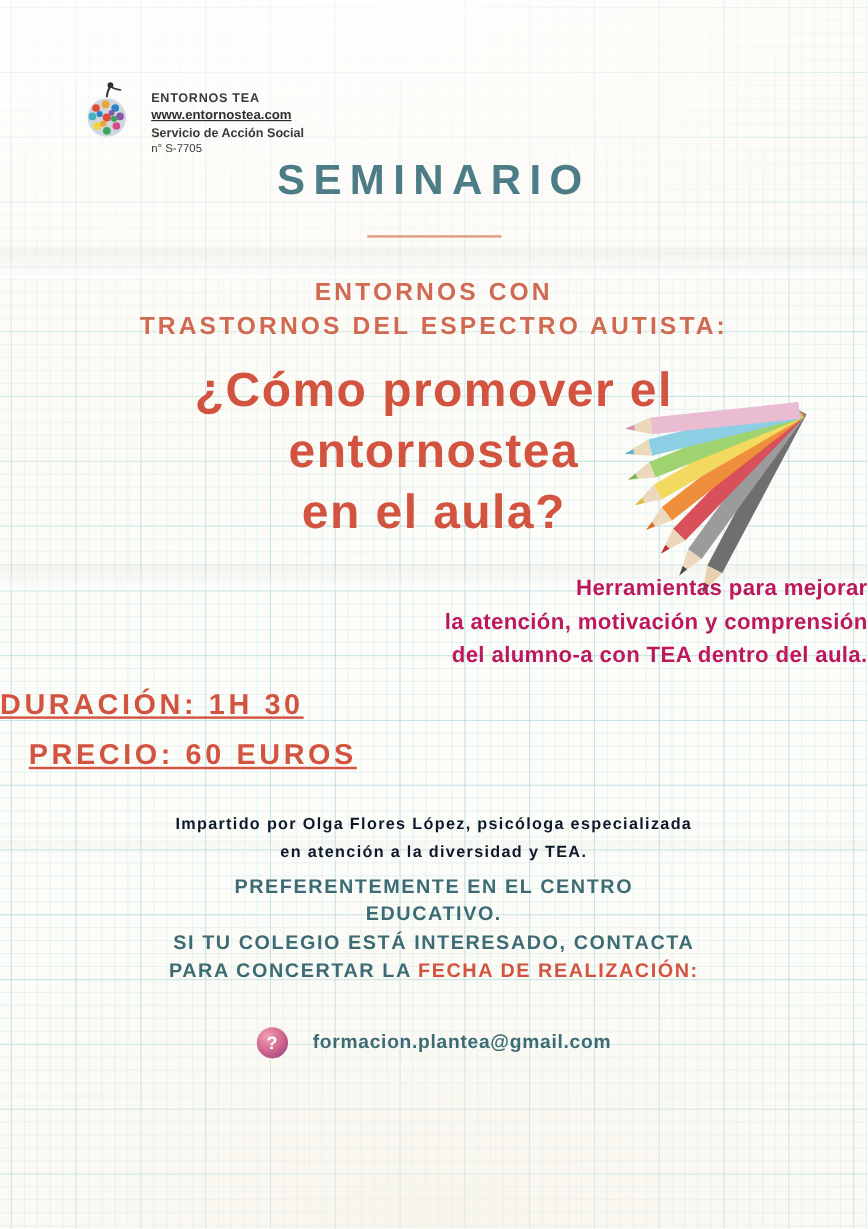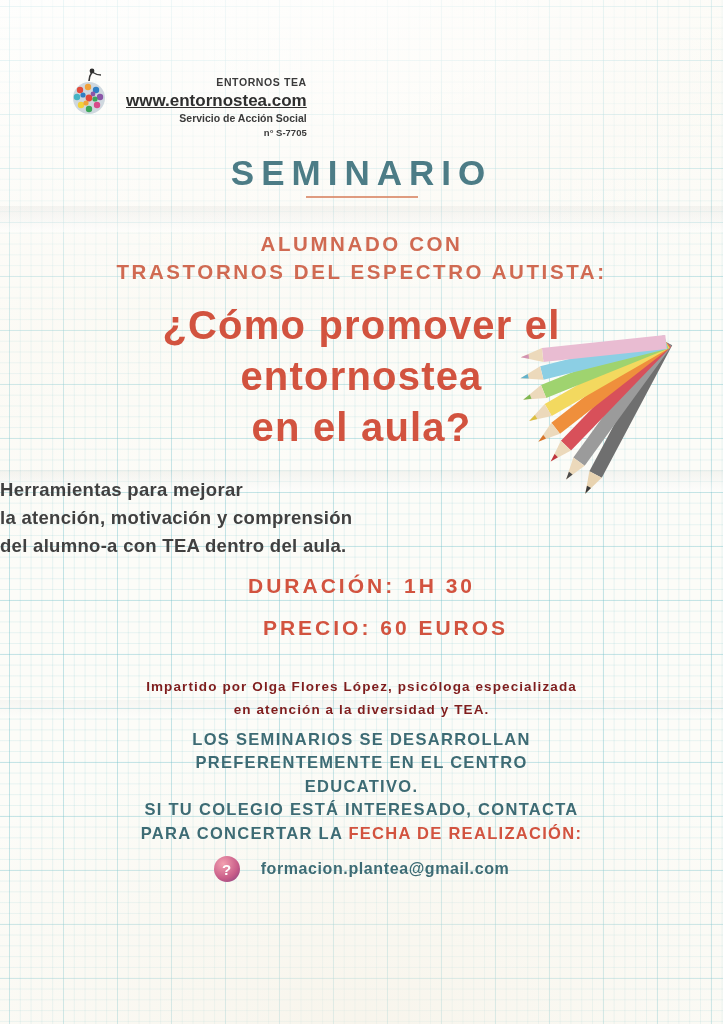--- a/index.html
+++ b/index.html
@@ -66,56 +66,56 @@
     align-items: flex-start;
     gap: 10px;
   }
   .logo-mark {
     width: 48px;
     height: 54px;
     position: relative;
   }
   .logo-org {
     padding-top: 10px;
-    text-align: right;
+    text-align: left;
     line-height: 1.25;
   }
   .logo-org .org-name {
     font-size: 10.5px;
     font-weight: bold;
     letter-spacing: 0.6px;
     color: #3b3b3b;
   }
   .logo-org .org-url {
-    font-size: 17px;
+    font-size: 11px;
     font-weight: bold;
     color: #2f2f2f;
     text-decoration: underline;
     display: block;
     margin-top: 1px;
   }
   .logo-org .org-sub {
     font-size: 10.5px;
     font-weight: bold;
     color: #3b3b3b;
     display: block;
     margin-top: 1px;
   }
   .logo-org .org-reg {
     font-size: 9.5px;
-    font-weight: bold;
+    font-weight: normal;
     color: #3b3b3b;
     display: block;
     margin-top: 1px;
   }
 
   
   .seminario {
     position: absolute;
-    top: 153px;
+    top: 131px;
     width: 100%;
     text-align: center;
     font-size: 35px;
     font-weight: bold;
     letter-spacing: 7px;
     color: #4c7c86;
   }
   .rule {
     position: absolute;
     top: 196px;
@@ -145,45 +145,45 @@
     color: #d2533f;
     font-weight: bold;
     font-size: 40px;
     line-height: 1.28;
     letter-spacing: 1.2px;
   }
   .blurb {
     position: absolute;
     top: 476px;
     width: 100%;
-    text-align: left;
-    color: #404040;
+    text-align: right;
+    color: #be185d;
     font-weight: bold;
     font-size: 18.5px;
     line-height: 1.5;
     letter-spacing: 0.3px;
   }
   .detail-line {
     position: absolute;
     width: 100%;
-    text-align: center;
     color: #d2533f;
     font-weight: bold;
-    font-size: 21px;
+    font-size: 24px;
     letter-spacing: 3px;
+    text-decoration: underline;
   }
   .detail-line.duracion { top: 574px; }
   .detail-line.precio { top: 616px; padding-left: 24px; }
 
   .teacher {
     position: absolute;
     top: 676px;
     width: 100%;
     text-align: center;
-    color: #7f1d1d;
+    color: #0f172a;
     font-size: 13.5px;
     font-weight: bold;
     letter-spacing: 1.1px;
     line-height: 1.7;
   }
   .notice {
     position: absolute;
     top: 728px;
     width: 100%;
     text-align: center;
@@ -334,21 +334,21 @@
             <polygon points="138,-2.3 146,0 138,2.3" fill="#d292b3"></polygon>
           </g>
         </g>
       </svg>
     </div>
 
     <div class="seminario">SEMINARIO</div>
     <div class="rule"></div>
 
     <div class="subject">
-      <div>ALUMNADO CON</div>
+      <div>ENTORNOS CON</div>
       <div>TRASTORNOS DEL ESPECTRO AUTISTA:</div>
     </div>
 
     <div class="title">
       <div>¿Cómo promover el</div>
       <div>entornostea</div>
       <div>en el aula?</div>
     </div>
 
     <div class="blurb">
@@ -359,21 +359,20 @@
 
     <div class="detail-line duracion">DURACIÓN: 1H 30</div>
     <div class="detail-line precio">PRECIO: 60 EUROS</div>
 
     <div class="teacher">
       <div>Impartido por Olga Flores López, psicóloga especializada</div>
       <div>en atención a la diversidad y TEA.</div>
     </div>
 
     <div class="notice">
-      <div>LOS SEMINARIOS SE DESARROLLAN</div>
       <div>PREFERENTEMENTE EN EL CENTRO</div>
       <div>EDUCATIVO.</div>
       <div>SI TU COLEGIO ESTÁ INTERESADO, CONTACTA</div>
       <div>
         <span>PARA CONCERTAR LA </span><span class="hl">FECHA DE REALIZACIÓN:</span>
       </div>
     </div>
 
     <div class="contact">
       <span class="mail-icon"></span>

